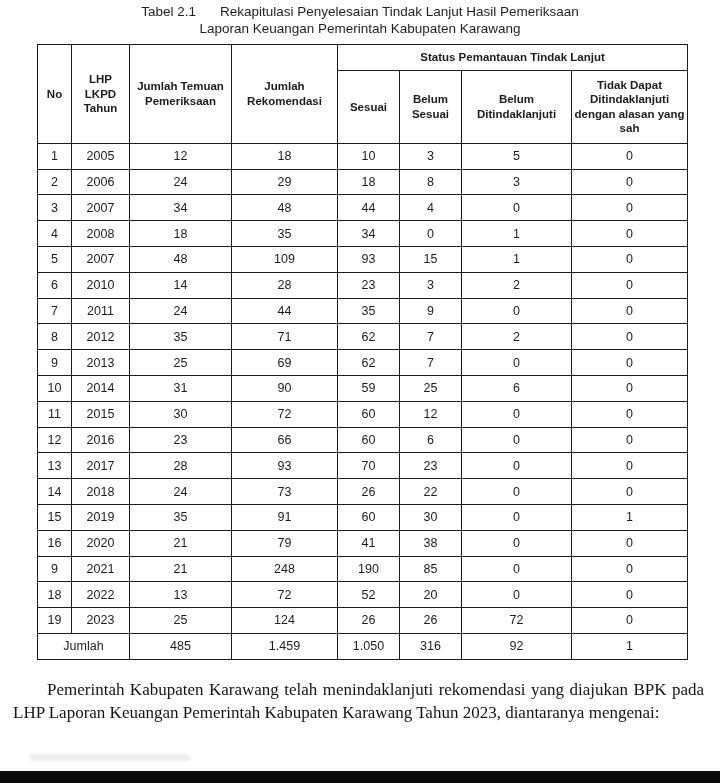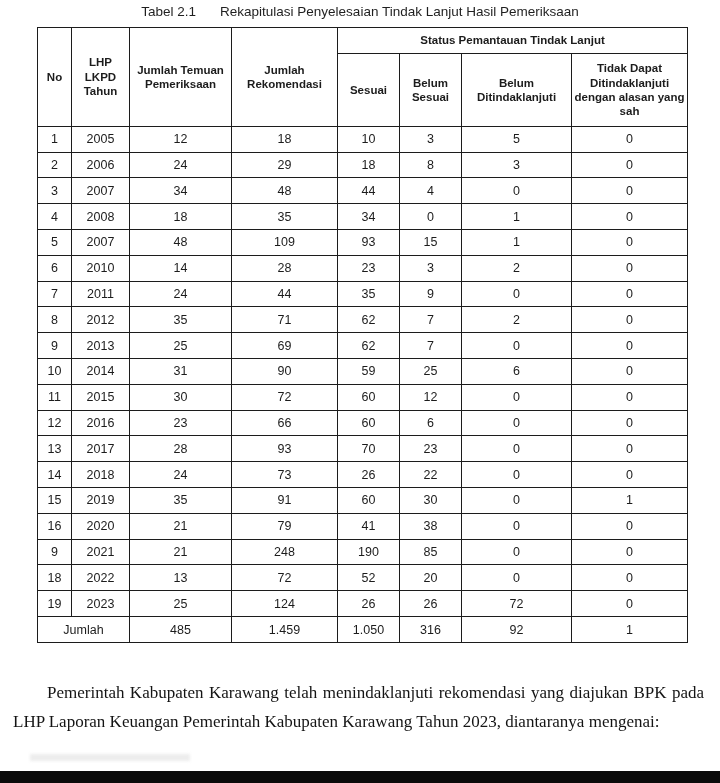--- a/index.html
+++ b/index.html
@@ -54,21 +54,21 @@
     height: 26px;
     font-size: 12.5px;
     font-weight: normal;
   }
   
   .para {
     position: absolute;
     left: 13px; right: 16px; top: 678px;
     font-family: "Liberation Serif", serif;
     font-size: 17px;
-    line-height: 29px;
+    line-height: 23px;
     text-align: justify;
     text-indent: 34px;
     color: #141414;
   }
   
   .bleed-artifact {
     position: absolute;
     left: 30px; top: 754px;
     width: 160px; height: 7px;
     background: #ededed;
@@ -81,20 +81,21 @@
     background: #0a0a0a;
   }
 </style>
 </head>
 <body>
 
 <div class="page">
 
   <div class="caption">
     <div><span>Tabel 2.1</span><span class="cap-gap"></span><span>Rekapitulasi Penyelesaian Tindak Lanjut Hasil Pemeriksaan</span></div>
+    <div>Laporan Keuangan Pemerintah Kabupaten Karawang</div>
   </div>
 
   <table class="recap">
     <colgroup>
       <col style="width:34px">
         <col style="width:58px">
         <col style="width:102px">
         <col style="width:106px">
       <col style="width:62px">
         <col style="width:62px">

